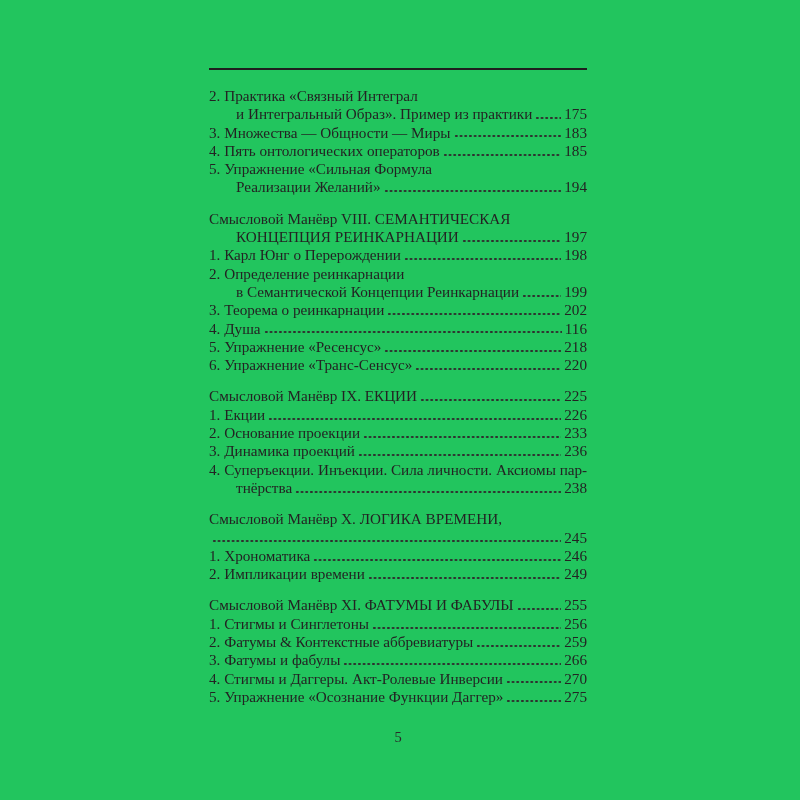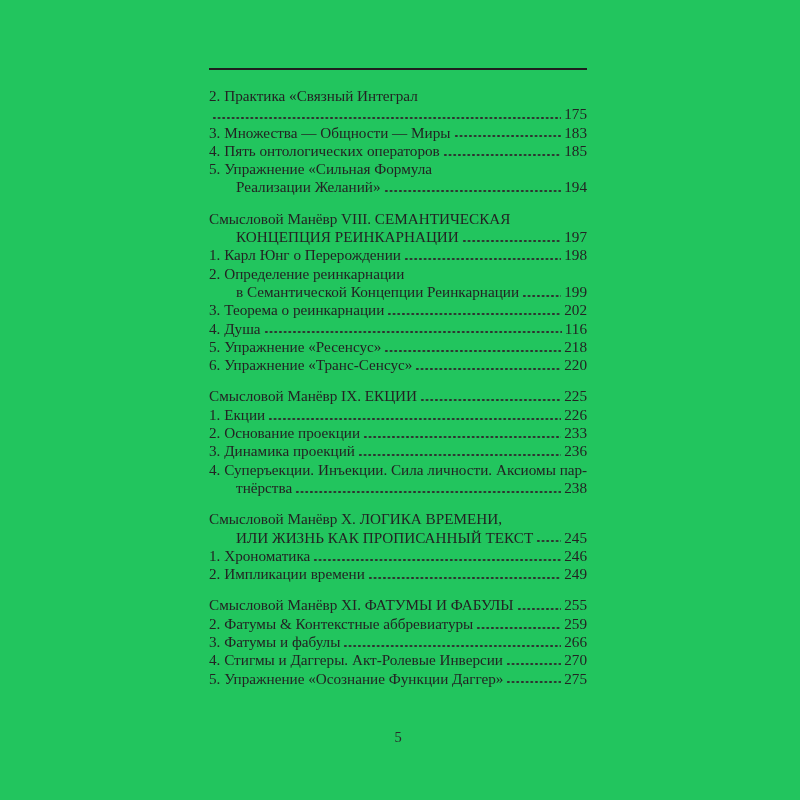--- a/index.html
+++ b/index.html
@@ -74,20 +74,21 @@
 <body>
 
 <div class="page">
   <div class="rule"></div>
   <div class="toc" id="toc">
       <div class="toc-section">
         <div class="toc-line">
           <span class="t">2. Практика «Связный Интеграл</span>
         </div>
         <div class="toc-line indent">
+          <span class="t">и Интегральный Образ». Пример из практики</span>
           <span class="leader"></span>
           <span class="num">175</span>
         </div>
         <div class="toc-line">
           <span class="t">3. Множества — Общности — Миры</span>
           <span class="leader"></span>
           <span class="num">183</span>
         </div>
         <div class="toc-line">
           <span class="t">4. Пять онтологических операторов</span>
@@ -174,40 +175,44 @@
           <span class="t">тнёрства</span>
           <span class="leader"></span>
           <span class="num">238</span>
         </div>
       </div>
       <div class="toc-section">
         <div class="toc-line">
           <span class="t">Смысловой Манёвр X. ЛОГИКА ВРЕМЕНИ,</span>
         </div>
         <div class="toc-line indent">
-          <span class="t">ИЛИ ЖИЗНЬ КАК ПРОПИСАННЫЙ ТЕКСТ</span>
           <span class="leader"></span>
           <span class="num">245</span>
         </div>
         <div class="toc-line">
           <span class="t">1. Хрономатика</span>
           <span class="leader"></span>
           <span class="num">246</span>
         </div>
         <div class="toc-line">
           <span class="t">2. Импликации времени</span>
           <span class="leader"></span>
           <span class="num">249</span>
         </div>
       </div>
       <div class="toc-section">
         <div class="toc-line">
           <span class="t">Смысловой Манёвр XI. ФАТУМЫ И ФАБУЛЫ</span>
           <span class="leader"></span>
           <span class="num">255</span>
+        </div>
+        <div class="toc-line">
+          <span class="t">1. Стигмы и Синглетоны</span>
+          <span class="leader"></span>
+          <span class="num">256</span>
         </div>
         <div class="toc-line">
           <span class="t">2. Фатумы &amp; Контекстные аббревиатуры</span>
           <span class="leader"></span>
           <span class="num">259</span>
         </div>
         <div class="toc-line">
           <span class="t">3. Фатумы и фабулы</span>
           <span class="leader"></span>
           <span class="num">266</span>

